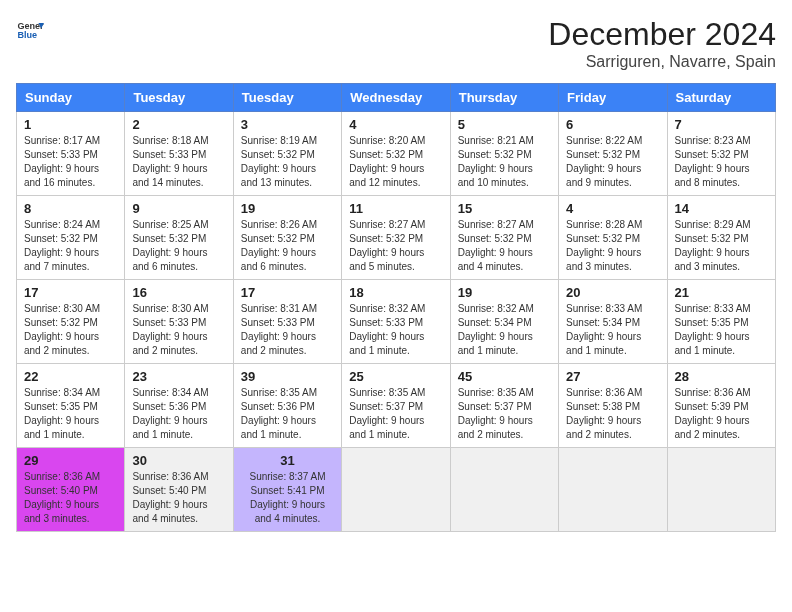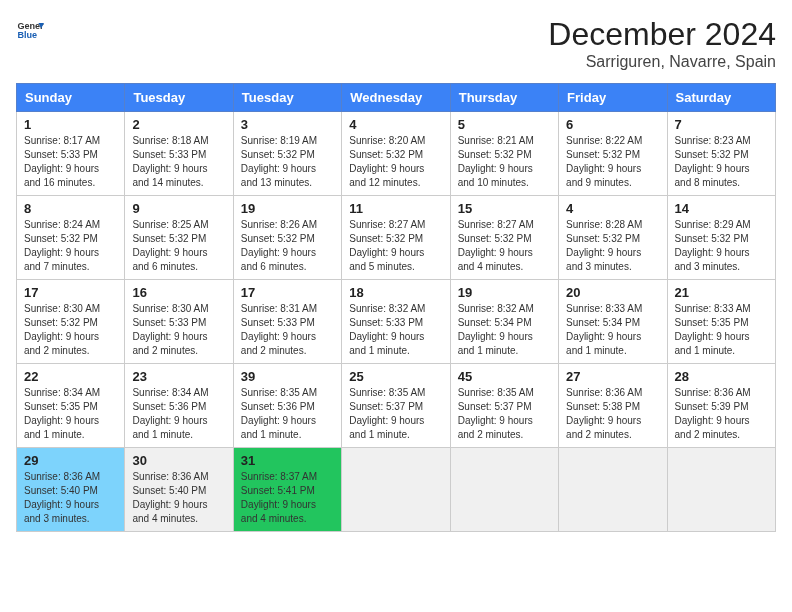--- a/index.html
+++ b/index.html
@@ -332,37 +332,37 @@
         <td>
           <span class="day-num">28</span>
           <div class="day-info">
             Sunrise: 8:36 AM<br>
             Sunset: 5:39 PM<br>
             Daylight: 9 hours and 2 minutes.
           </div>
         </td>
       </tr>
       <tr>
-        <td style="background: #7dd3fc; margin-left: 24px;">
+        <td style="background: #d946ef; margin-left: 24px;">
           <span class="day-num">29</span>
           <div class="day-info">
             Sunrise: 8:36 AM<br>
             Sunset: 5:40 PM<br>
             Daylight: 9 hours and 3 minutes.
           </div>
         </td>
         <td style="background: rgb(240, 240, 240); margin-left: 16px;">
           <span class="day-num">30</span>
           <div class="day-info">
             Sunrise: 8:36 AM<br>
             Sunset: 5:40 PM<br>
             Daylight: 9 hours and 4 minutes.
           </div>
         </td>
-        <td style="background: #22c55e;">
+        <td style="background: #c4b5fd; text-align: center;">
           <span class="day-num">31</span>
           <div class="day-info">
             Sunrise: 8:37 AM<br>
             Sunset: 5:41 PM<br>
             Daylight: 9 hours and 4 minutes.
           </div>
         </td>
         <td class="empty" style="background: rgb(240, 240, 240);"></td>
         <td class="empty" style="background: rgb(240, 240, 240);"></td>
         <td class="empty" style="background: rgb(240, 240, 240);"></td>

